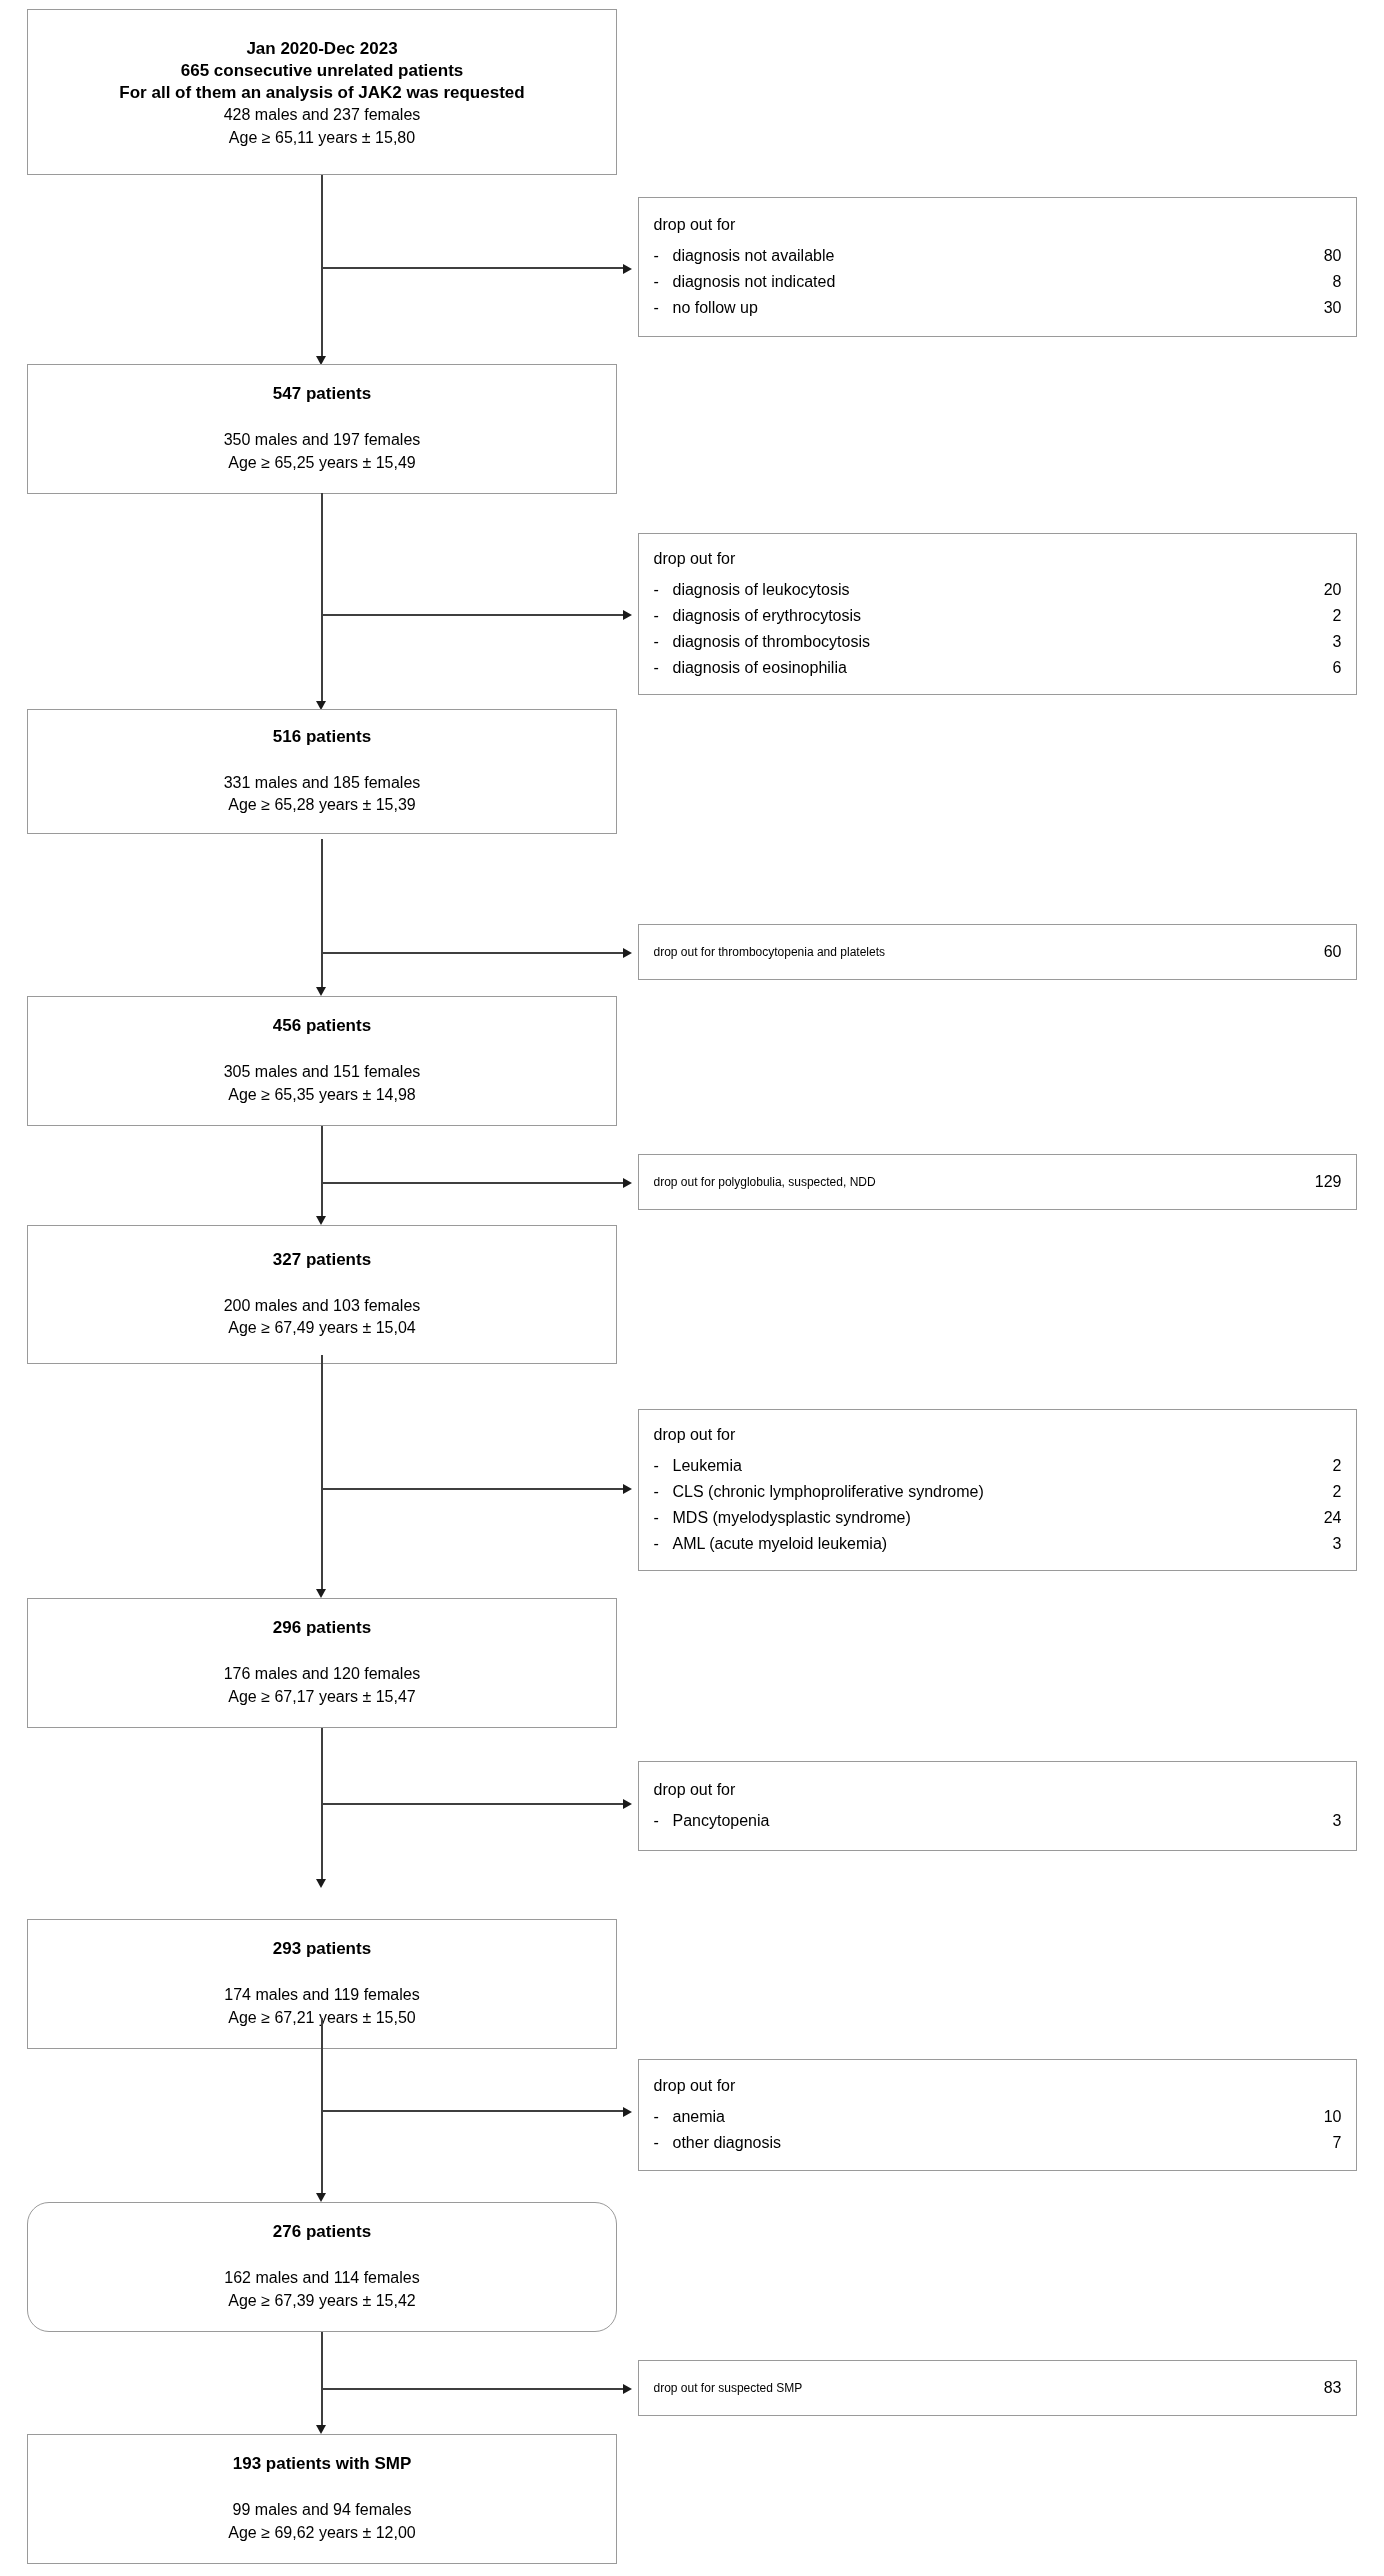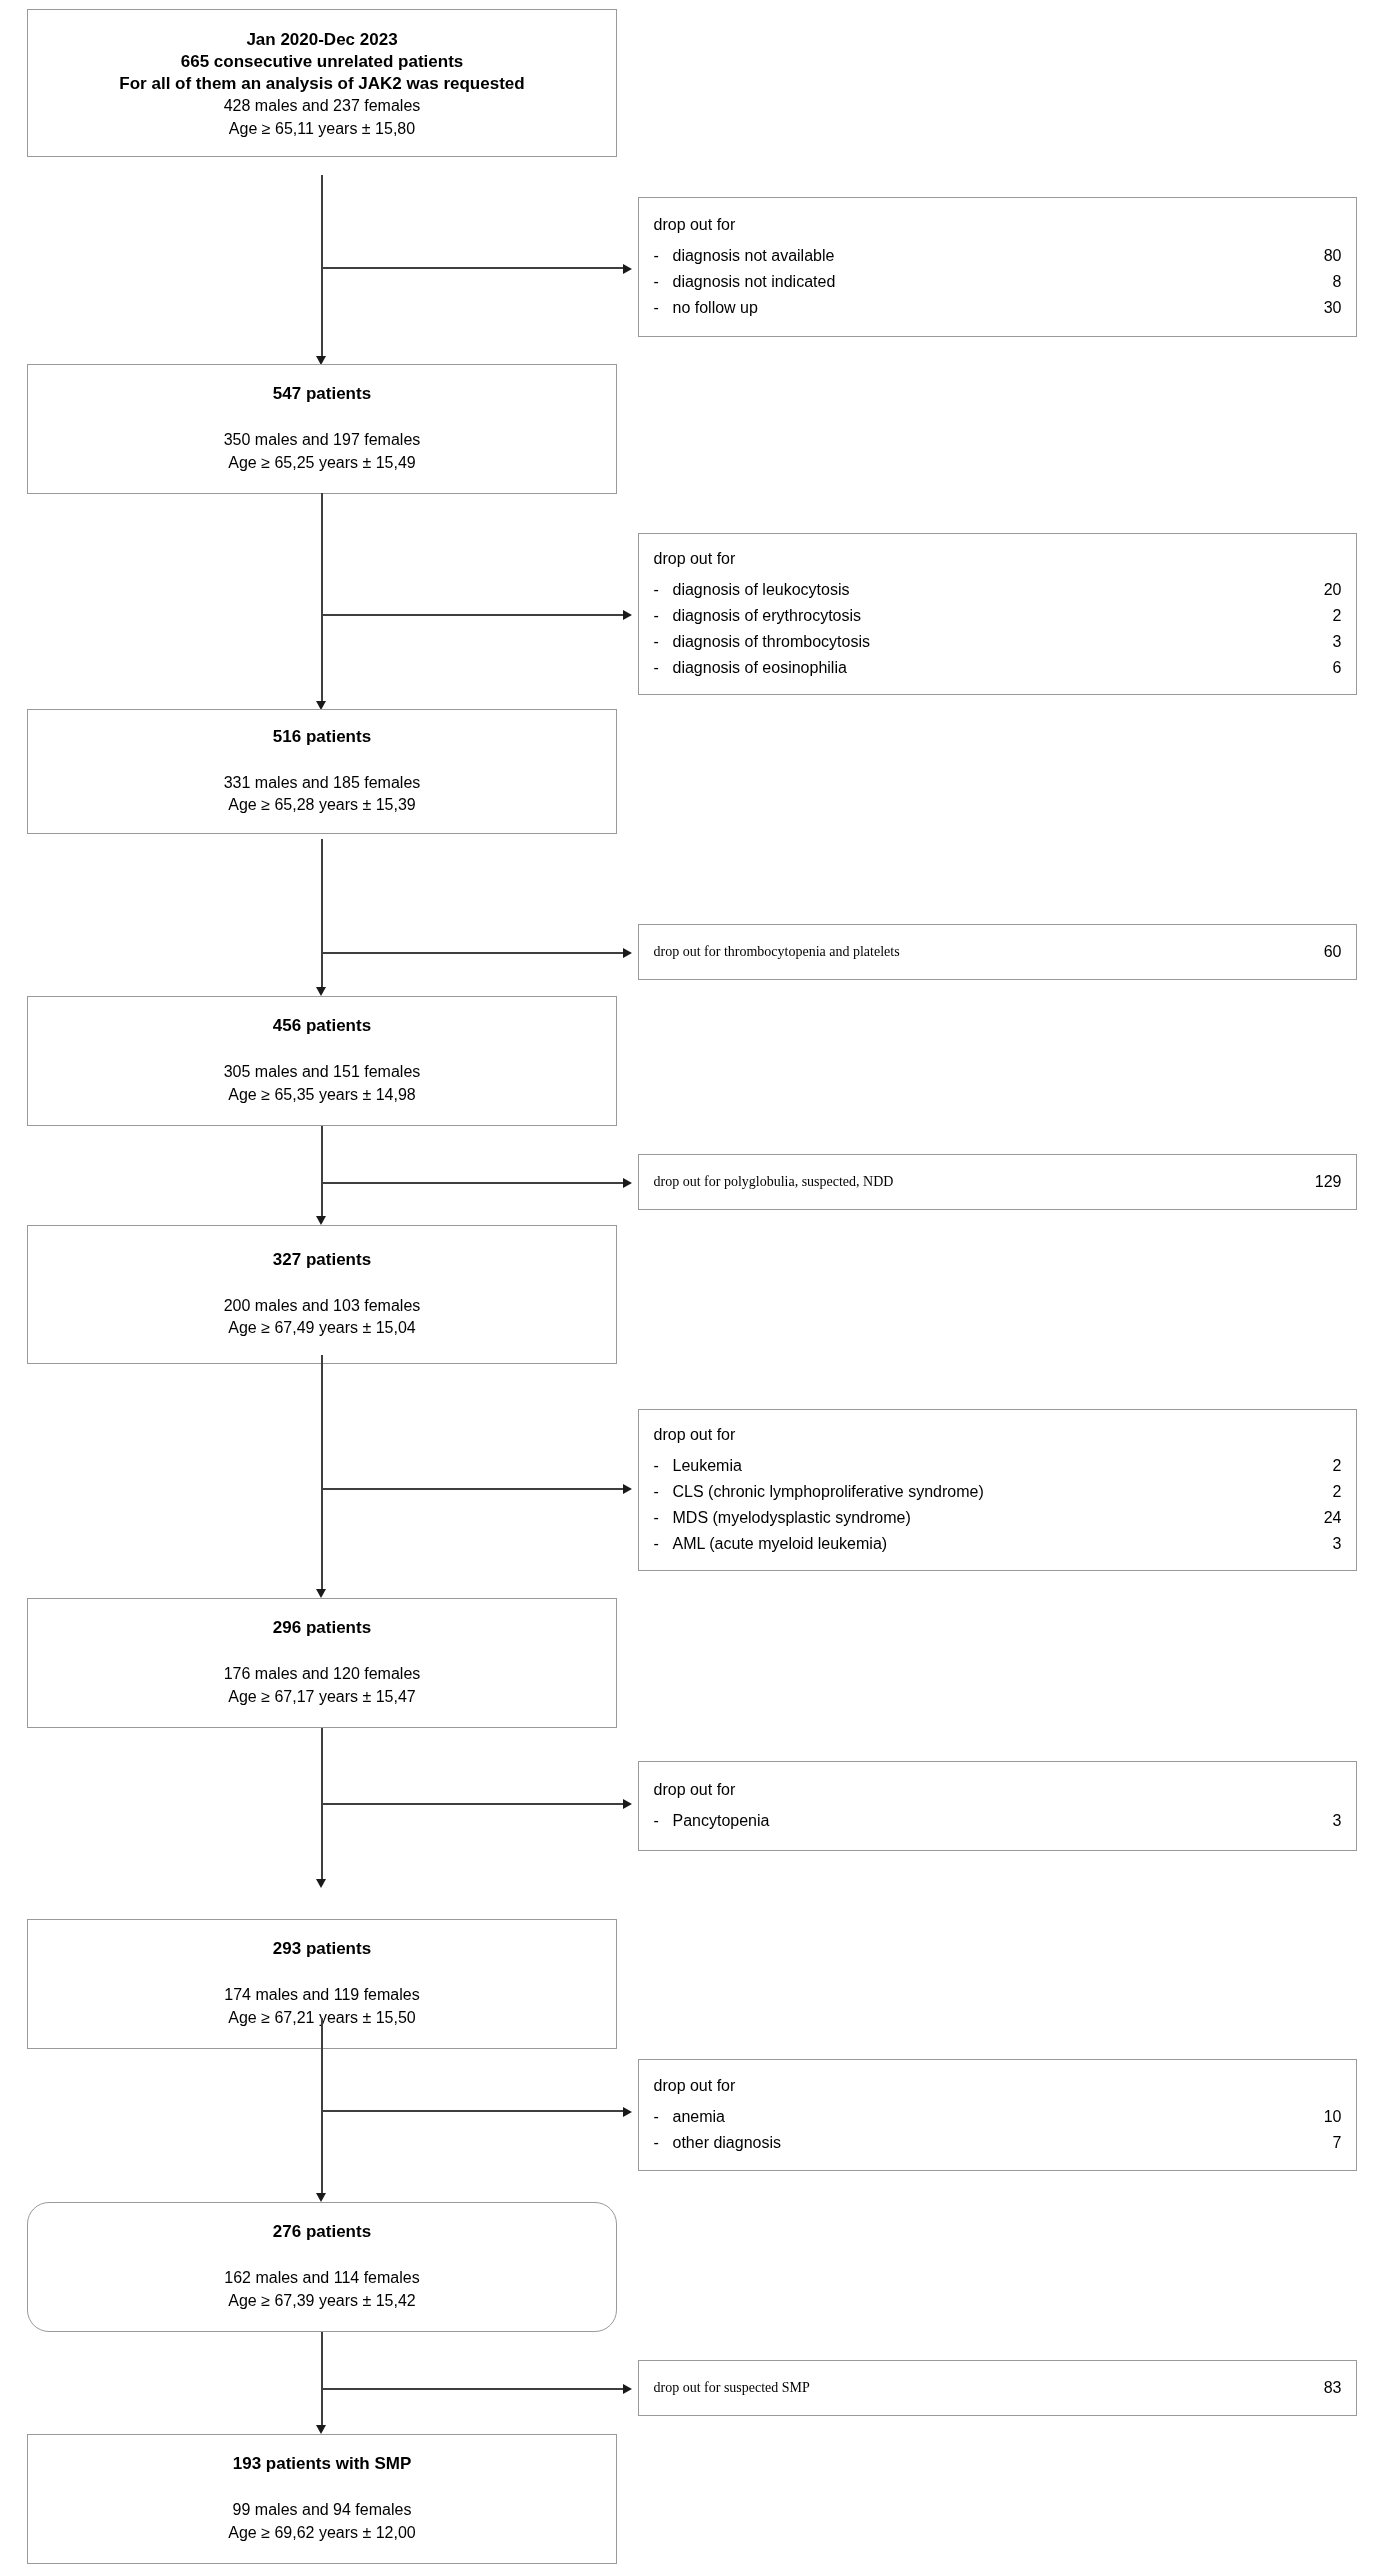--- a/index.html
+++ b/index.html
@@ -91,23 +91,22 @@
     min-width: 34px;
   }
   
   .dropout.single {
     flex-direction: row;
     align-items: center;
     justify-content: space-between;
     padding: 10px 14.5px;
   }
   .dropout.single .do-label {
-    font-size: 14px;
-    white-space: nowrap;
-    font-family: Liberation Serif, serif;
+    font-size: 12px;
+    white-space: nowrap;
   }
   .dropout.single .do-count {
     font-size: 16px;
     text-align: left;
   }
 
   
   .vline {
     position: absolute;
     width: 1.7px;
@@ -133,21 +132,21 @@
     border-top: 5px solid transparent;
     border-bottom: 5px solid transparent;
     border-left: 9px solid #1a1a1a;
   }
 </style>
 </head>
 <body>
 
 <div id="page">
 
-  <div class="node cohort top-box" style="top:9px; height:148px;">
+  <div class="node cohort top-box" style="top:9px; height:166px;">
     <div class="headline">Jan 2020-Dec 2023</div>
     <div class="headline">665 consecutive unrelated patients</div>
     <div class="headline">For all of them an analysis of JAK2 was requested</div>
     <div class="detail">428 males and 237 females</div>
     <div class="detail">Age ≥ 65,11 years ± 15,80</div>
   </div>
 
   <div class="vline" style="left:321px; top:175px; height:185px;"></div>
   <div class="arrow-down" style="left:316px; top:356px;"></div>
 

